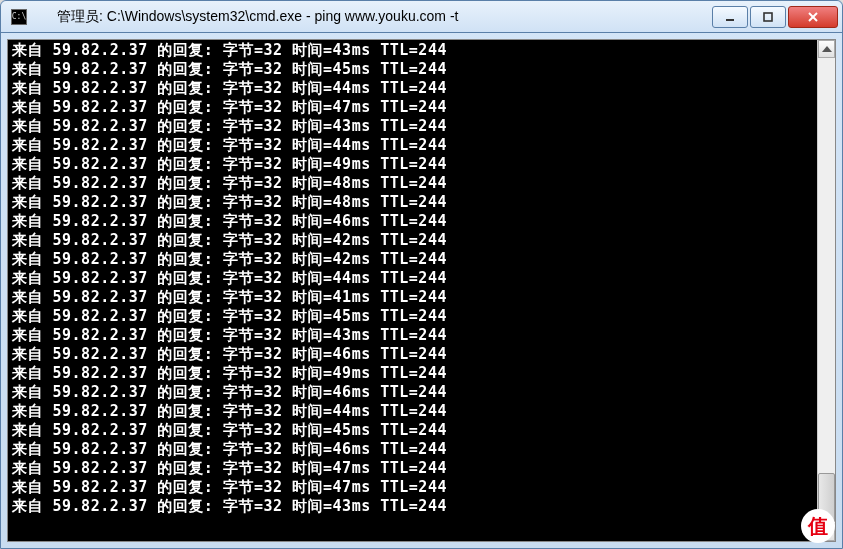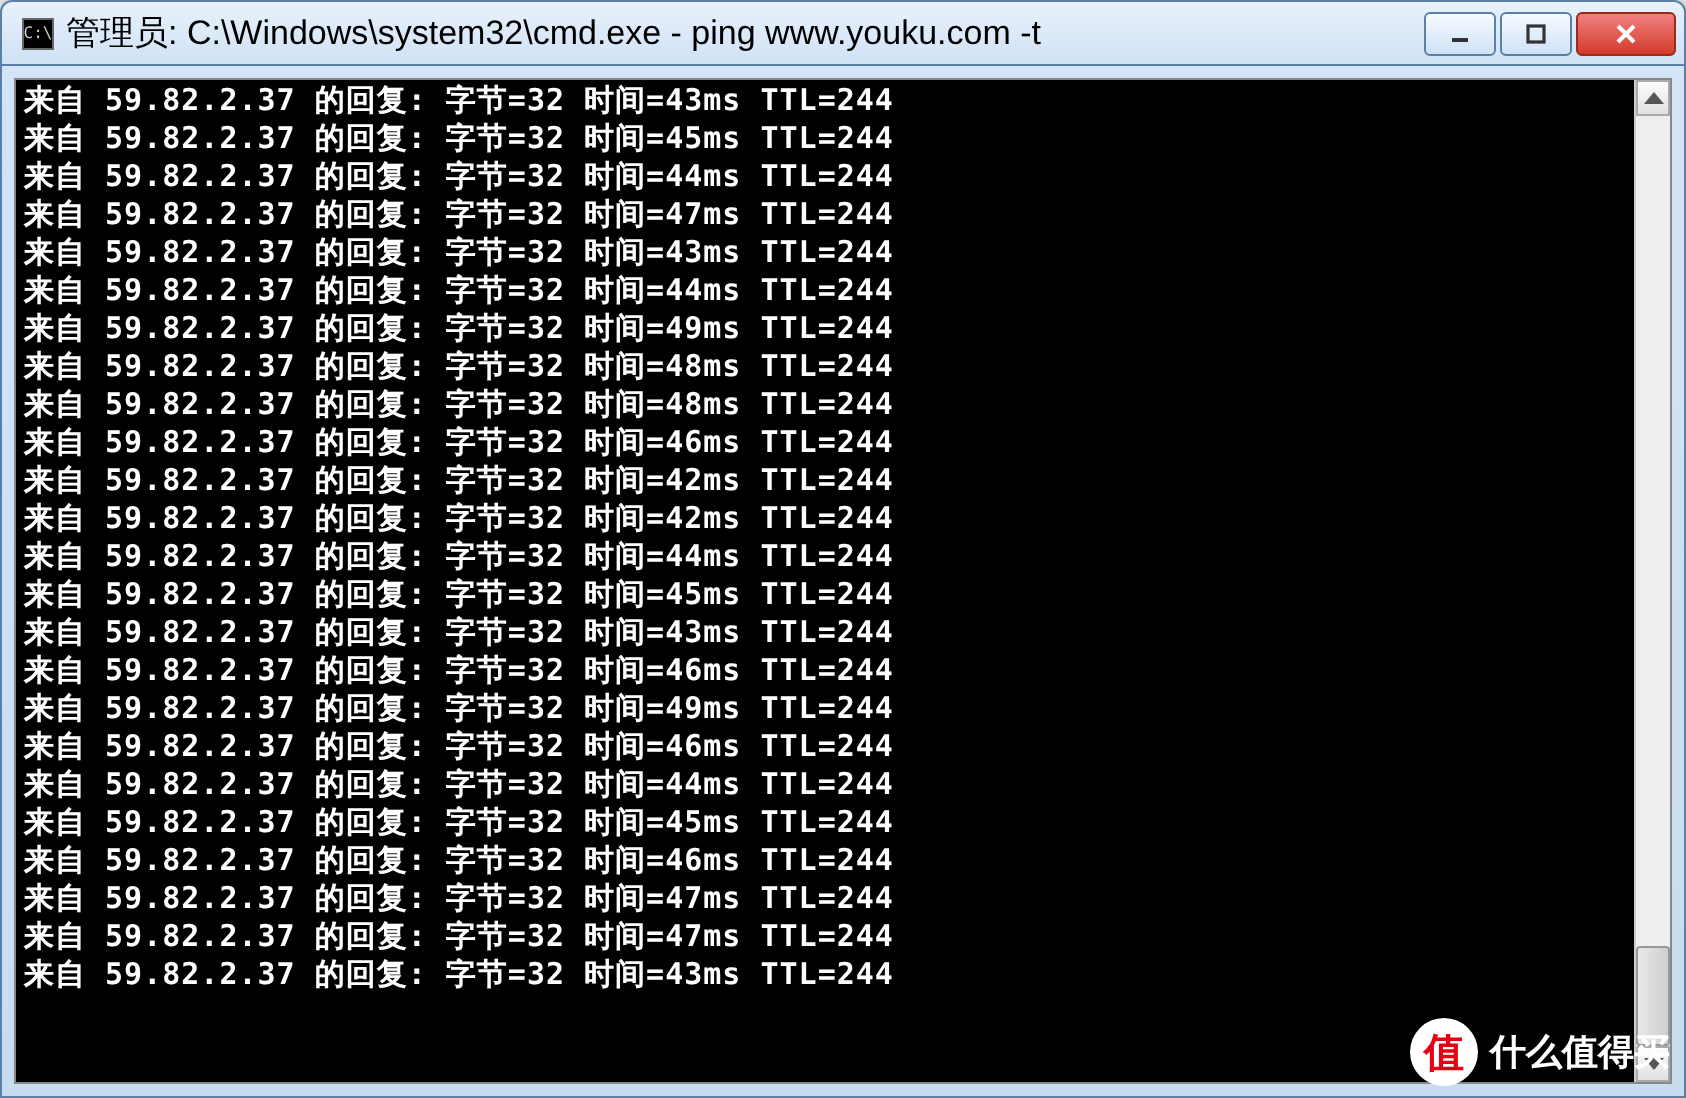--- a/index.html
+++ b/index.html
@@ -42,24 +42,25 @@
       border: 1px solid #666;
       display: flex;
       align-items: center;
       justify-content: center;
       font-size: 8px;
       color: #ccc;
       font-family: monospace;
     }
     .title-text {
       flex: 1;
-      font-size: 17px;
+      font-size: 14px;
       color: #000;
       white-space: nowrap;
       overflow: hidden;
+      margin-left: 24px;
     }
     .window-controls {
       display: flex;
       gap: 0;
     }
     .win-btn {
       width: 36px;
       height: 22px;
       border: 1px solid #5a7fa8;
       border-radius: 3px;
@@ -198,20 +199,21 @@
           <div class="console-line">来自 59.82.2.37 的回复: 字节=32 时间=47ms TTL=244</div>
           <div class="console-line">来自 59.82.2.37 的回复: 字节=32 时间=43ms TTL=244</div>
           <div class="console-line">来自 59.82.2.37 的回复: 字节=32 时间=44ms TTL=244</div>
           <div class="console-line">来自 59.82.2.37 的回复: 字节=32 时间=49ms TTL=244</div>
           <div class="console-line">来自 59.82.2.37 的回复: 字节=32 时间=48ms TTL=244</div>
           <div class="console-line">来自 59.82.2.37 的回复: 字节=32 时间=48ms TTL=244</div>
           <div class="console-line">来自 59.82.2.37 的回复: 字节=32 时间=46ms TTL=244</div>
           <div class="console-line">来自 59.82.2.37 的回复: 字节=32 时间=42ms TTL=244</div>
           <div class="console-line">来自 59.82.2.37 的回复: 字节=32 时间=42ms TTL=244</div>
           <div class="console-line">来自 59.82.2.37 的回复: 字节=32 时间=44ms TTL=244</div>
+          <div class="console-line">来自 59.82.2.37 的回复: 字节=32 时间=41ms TTL=244</div>
           <div class="console-line">来自 59.82.2.37 的回复: 字节=32 时间=45ms TTL=244</div>
           <div class="console-line">来自 59.82.2.37 的回复: 字节=32 时间=43ms TTL=244</div>
           <div class="console-line">来自 59.82.2.37 的回复: 字节=32 时间=46ms TTL=244</div>
           <div class="console-line">来自 59.82.2.37 的回复: 字节=32 时间=49ms TTL=244</div>
           <div class="console-line">来自 59.82.2.37 的回复: 字节=32 时间=46ms TTL=244</div>
           <div class="console-line">来自 59.82.2.37 的回复: 字节=32 时间=44ms TTL=244</div>
           <div class="console-line">来自 59.82.2.37 的回复: 字节=32 时间=45ms TTL=244</div>
           <div class="console-line">来自 59.82.2.37 的回复: 字节=32 时间=46ms TTL=244</div>
           <div class="console-line">来自 59.82.2.37 的回复: 字节=32 时间=47ms TTL=244</div>
           <div class="console-line">来自 59.82.2.37 的回复: 字节=32 时间=47ms TTL=244</div>
@@ -231,14 +233,13 @@
               <polygon points="0,0 10,0 5,6" fill="#555"></polygon>
             </svg>
         </div>
       </div>
     </div>
   </div>
 </div>
 
 <div class="watermark">
   <div class="wm-circle">值</div>
-  <span>什么值得买</span>
 </div>
 
 </body></html>

